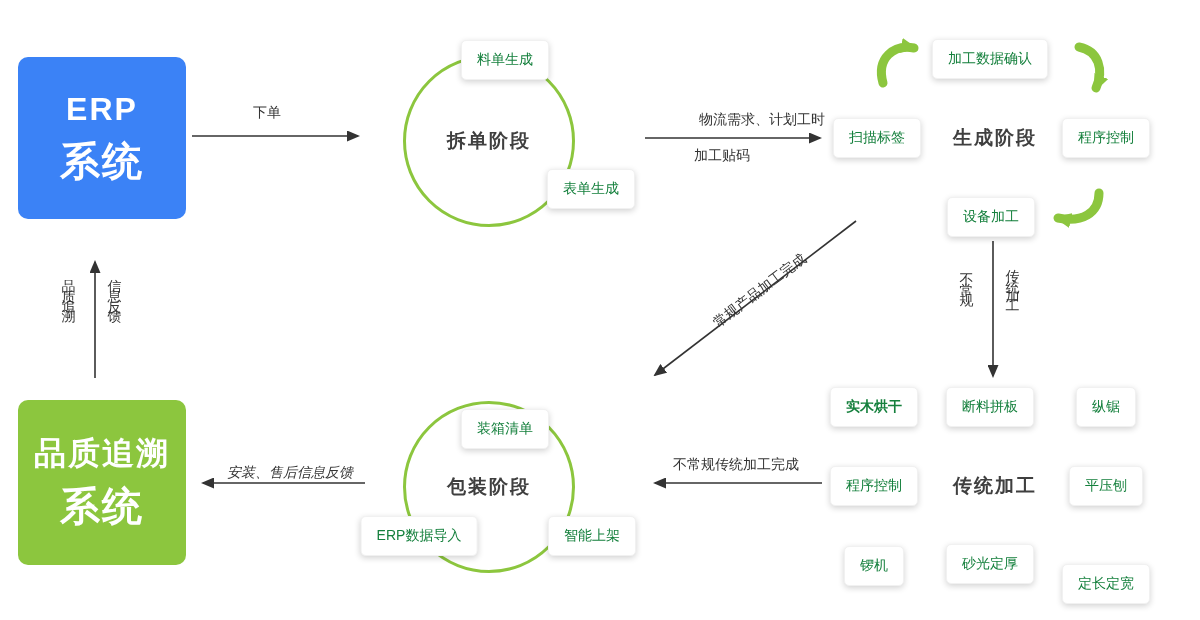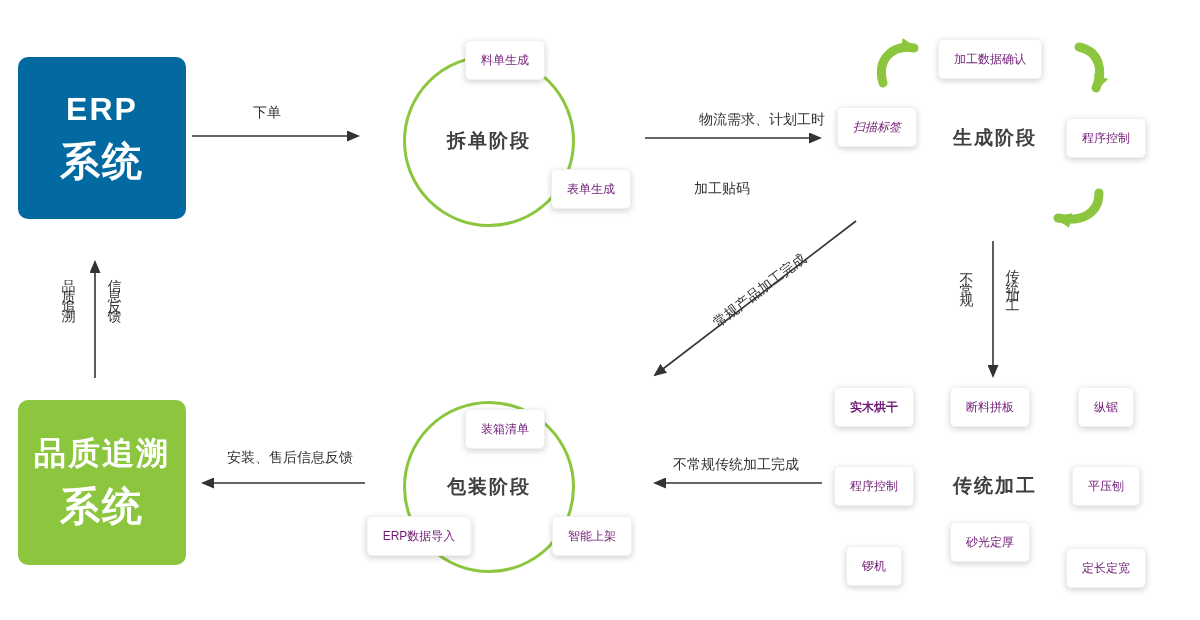--- a/index.html
+++ b/index.html
@@ -8,25 +8,25 @@
   .canvas { position:relative; width:1200px; height:620px; background:#ffffff; overflow:hidden; }
 
   .svg-layer { position:absolute; left:0; top:0; width:1200px; height:620px; z-index:2; pointer-events:none; }
 
   .ring { position:absolute; border:3px solid #8cc63e; border-radius:50%; z-index:1; }
 
   .node-big { position:absolute; border-radius:10px; color:#ffffff; display:flex; flex-direction:column;
               align-items:center; justify-content:center; font-weight:bold; z-index:3; text-align:center; }
   .node-big .l1 { font-size:32px; line-height:1.45; letter-spacing:2px; }
   .node-big .l2 { font-size:40px; line-height:1.45; letter-spacing:2px; }
-  .node-blue  { background:#0369a1; }
+  .node-blue  { background:#3b82f6; }
   .node-green { background:#8cc63e; }
 
   .box { position:absolute; transform:translate(-50%,-50%); background:#ffffff; border:1px solid #f1f1f1;
-         border-radius:5px; box-shadow:0 2px 6px rgba(0,0,0,0.18); color:#701a75; font-size:12px;
+         border-radius:5px; box-shadow:0 2px 6px rgba(0,0,0,0.18); color:#15803d; font-size:14px;
          display:flex; align-items:center; justify-content:center; z-index:3; white-space:nowrap;
          height:40px; padding:0 15px; }
 
   .stage-title { position:absolute; transform:translate(-50%,-50%); font-size:19px; font-weight:bold;
                  color:#3f3f3f; letter-spacing:2px; z-index:3; white-space:nowrap; }
 
   .lbl { position:absolute; transform:translate(-50%,-50%); font-size:14px; color:#333333;
          z-index:3; white-space:nowrap; }
   .lbl-rot { transform:translate(-50%,-50%) rotate(-37deg); }
 
@@ -82,44 +82,45 @@
   <div class="vtext" style="left:60px; top:268px;">品质追溯</div>
   <div class="vtext" style="left:106px; top:268px;">信息反馈</div>
 
   <div class="lbl" style="left:267px; top:113px;">下单</div>
 
   <div class="stage-title" style="left:489px; top:141px;">拆单阶段</div>
   <div class="box" style="left:505px; top:60px;">料单生成</div>
   <div class="box" style="left:591px; top:189px;">表单生成</div>
 
   <div class="lbl" style="left:722px; top:120px;margin-left:40px;">物流需求、计划工时</div>
-  <div class="lbl" style="left:722px; top:156px;margin-top:33px;">加工贴码</div>
+  <div class="lbl" style="left:722px; top:156px;">加工贴码</div>
 
   <div class="stage-title" style="left:995px; top:138px;">生成阶段</div>
-  <div class="box" style="left:877px; top:127px;font-style:italic;">扫描标签</div>
+  <div class="box" style="left:877px; top:138px;">扫描标签</div>
   <div class="box" style="left:1106px; top:138px;">程序控制</div>
   <div class="box" style="left:990px; top:59px;">加工数据确认</div>
+  <div class="box" style="left:991px; top:217px;">设备加工</div>
 
   <div class="vtext" style="left:958px; top:262px;">不常规</div>
   <div class="vtext" style="left:1004px; top:258px;">传统加工</div>
 
   <div class="lbl lbl-rot" style="left:760px; top:291px;">常规产品加工完成</div>
 
   <div class="stage-title" style="left:995px; top:486px;">传统加工</div>
   <div class="box" style="left:874px; top:407px;font-weight:bold;">实木烘干</div>
   <div class="box" style="left:990px; top:407px;">断料拼板</div>
   <div class="box" style="left:1106px; top:407px;">纵锯</div>
   <div class="box" style="left:874px; top:486px;">程序控制</div>
   <div class="box" style="left:1106px; top:486px;">平压刨</div>
   <div class="box" style="left:874px; top:566px;">锣机</div>
-  <div class="box" style="left:990px; top:542px;font-family:Liberation Serif, serif;">砂光定厚</div>
-  <div class="box" style="left:1106px; top:568px;">定长定宽</div>
+  <div class="box" style="left:990px; top:564px;font-family:Liberation Serif, serif;">砂光定厚</div>
+  <div class="box" style="left:1106px; top:584px;">定长定宽</div>
 
   <div class="lbl" style="left:736px; top:465px;">不常规传统加工完成</div>
 
   <div class="stage-title" style="left:489px; top:487px;">包装阶段</div>
   <div class="box" style="left:505px; top:429px;">装箱清单</div>
   <div class="box" style="left:419px; top:536px;">ERP数据导入</div>
   <div class="box" style="left:592px; top:536px;">智能上架</div>
 
-  <div class="lbl" style="left:290px; top:458px;">安装、售后信息反馈</div>
+  <div class="lbl" style="left:290px; top:473px;font-style:italic;">安装、售后信息反馈</div>
 
 </div>
 
 </body></html>

